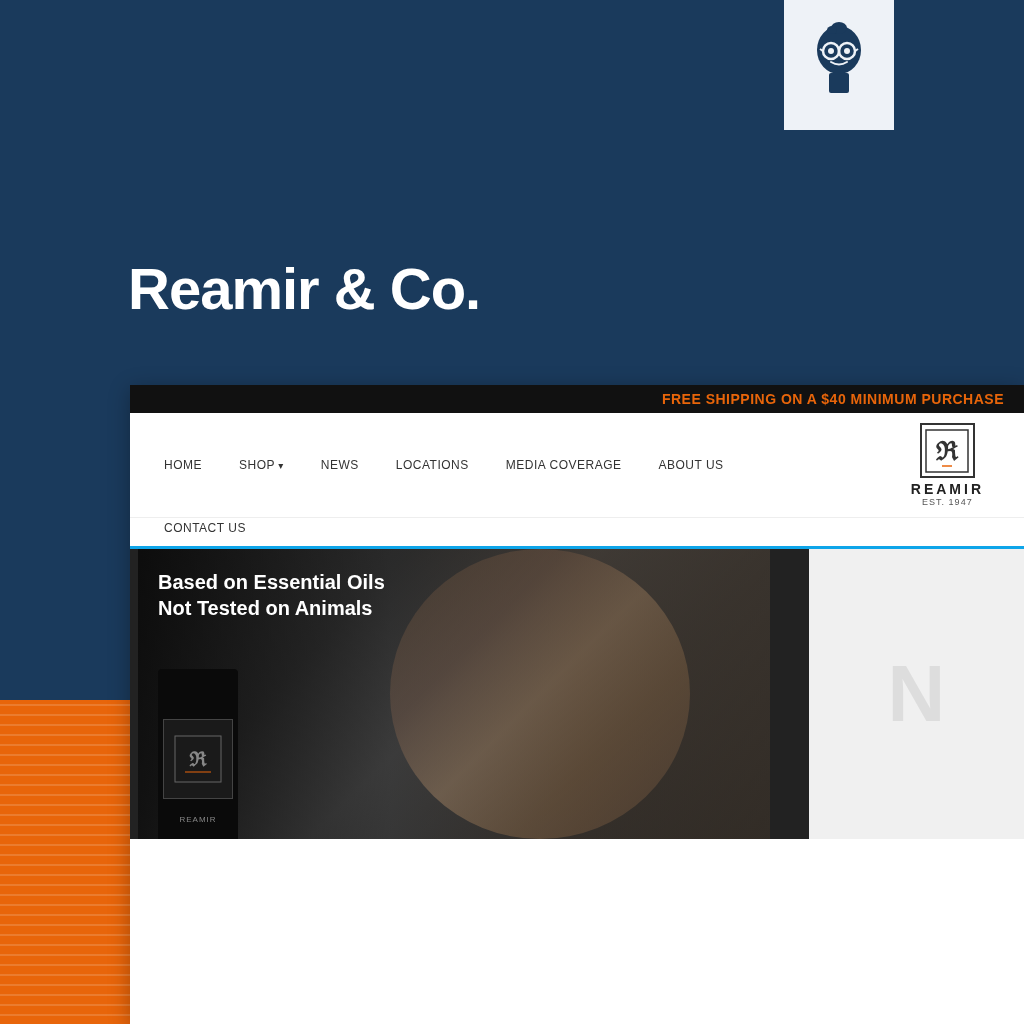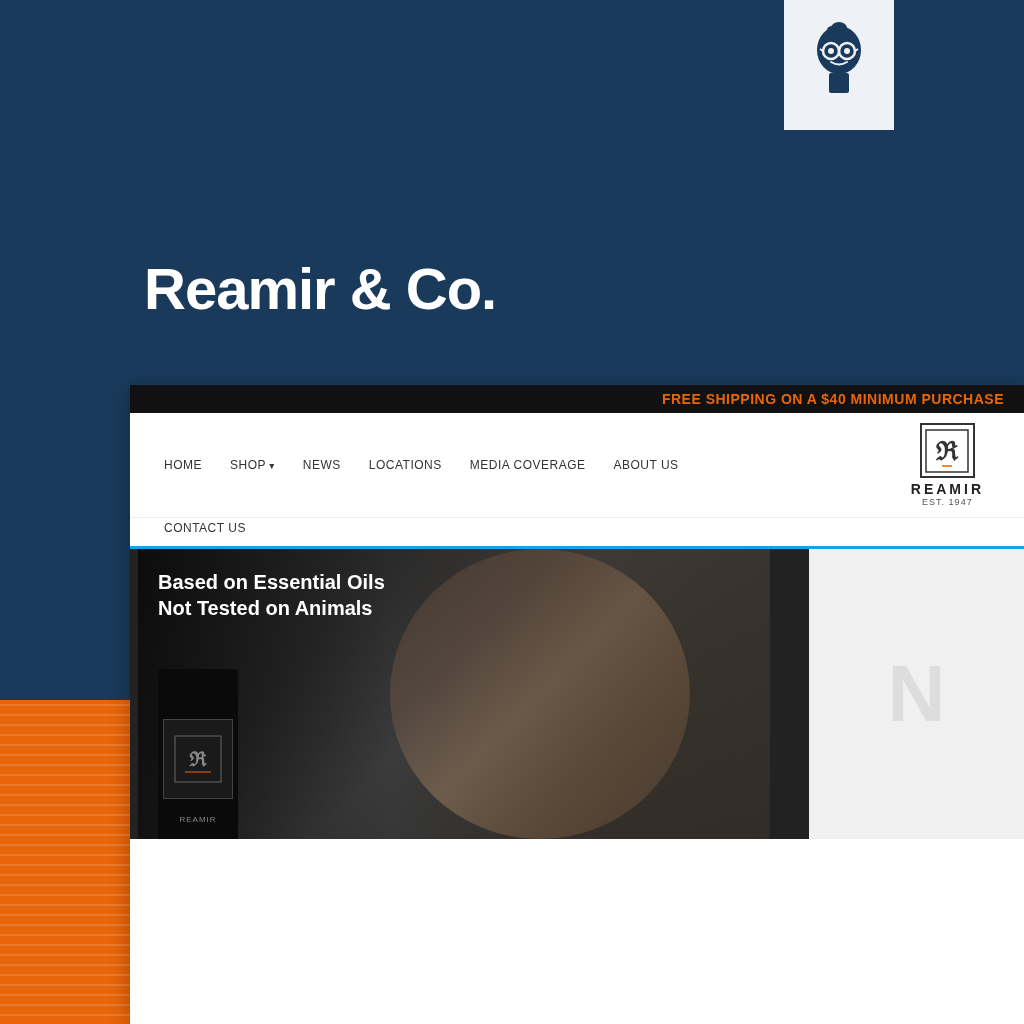--- a/index.html
+++ b/index.html
@@ -73,21 +73,21 @@
     .nerd-icon {
       font-size: 60px;
       line-height: 1;
       text-align: center;
     }
 
     
     .main-title {
       position: absolute;
       top: 255px;
-      left: 144px;
+      left: 128px;
       color: #ffffff;
       font-size: 58px;
       font-weight: 800;
       z-index: 5;
       letter-spacing: -1px;
     }
 
     
     .website-mockup {
       position: absolute;
@@ -125,21 +125,21 @@
       display: flex;
       align-items: center;
       border-bottom: 1px solid #eeeeee;
       min-height: 55px;
     }
     .nav-links {
       display: flex;
       align-items: center;
       flex: 1;
       flex-wrap: wrap;
-      gap: 0;
+      gap: 9px;
     }
     .nav-link {
       font-size: 12px;
       color: #333333;
       text-transform: uppercase;
       font-weight: 500;
       letter-spacing: 0.5px;
       padding: 18px 14px;
       cursor: pointer;
       white-space: nowrap;

